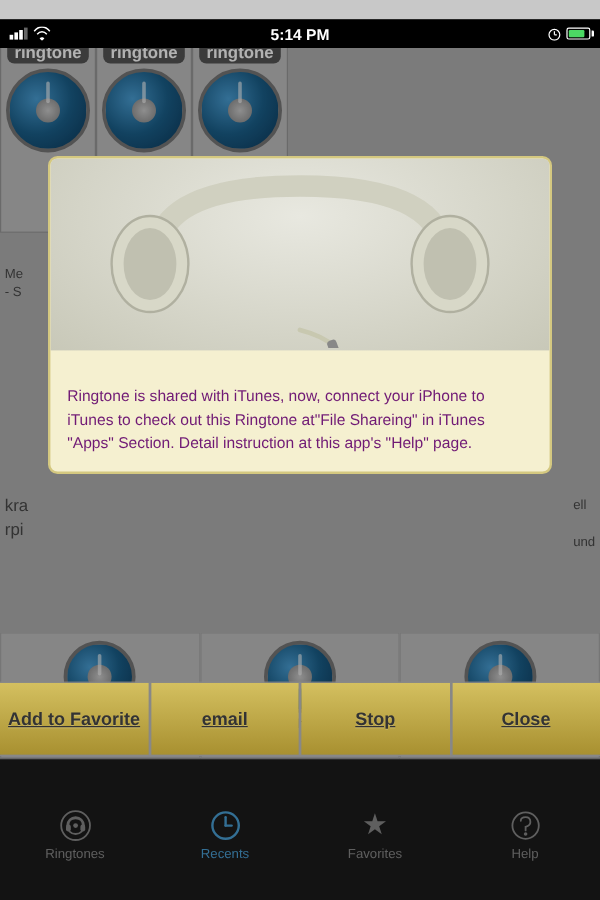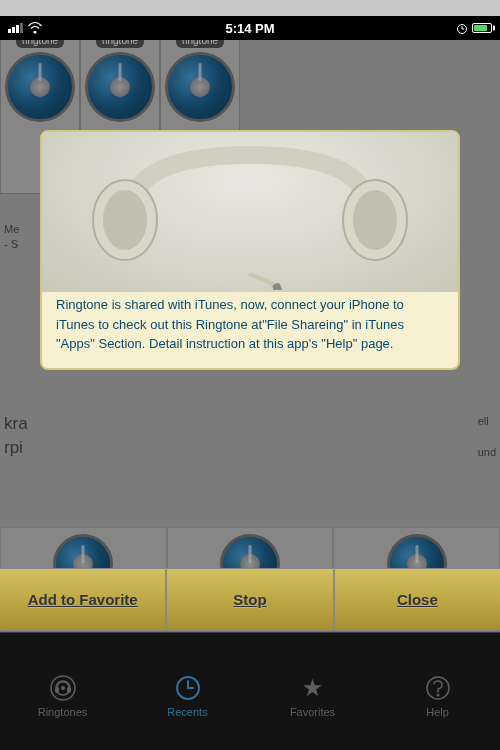--- a/index.html
+++ b/index.html
@@ -86,23 +86,23 @@
       background: #c0c0c0;
       border: 0.5px solid #999;
       min-height: 170px;
     }
 
     .ringtone-badge {
       background: #555;
       border-radius: 6px;
       padding: 2px 6px;
       color: #fff;
-      font-size: 10px;
+      font-size: 14px;
       margin-bottom: 4px;
-      font-weight: normal;
+      font-weight: bold;
     }
 
     .knob-img {
       width: 70px;
       height: 70px;
       border-radius: 50%;
       background: radial-gradient(circle at 35% 35%, #4a9fd5, #1a5f8a, #0d3a5c);
       border: 3px solid #777;
       display: flex;
       align-items: center;
@@ -154,23 +154,23 @@
       height: 160px;
       background: radial-gradient(ellipse at 50% 30%, #e8e8e0, #c8c8b8);
       display: flex;
       align-items: center;
       justify-content: center;
       overflow: hidden;
       position: relative;
     }
 
     .modal-text {
-      padding: 3px 14px 14px;
+      padding: 28px 14px 14px;
       font-size: 13px;
-      color: #0c4a6e;
+      color: #701a75;
       line-height: 1.5;
     }
 
     
     .action-buttons {
       position: absolute;
       bottom: 120px;
       left: 0; right: 0;
       display: flex;
       z-index: 20;
@@ -279,21 +279,21 @@
     </div>
     <div class="bg-cell">
       <div class="ringtone-badge">ringtone</div>
       <div class="knob-img"></div>
     </div>
   </div>
 
   <div style="position:absolute; top:198px; left:4px; font-size:11px; color:#333; z-index:6; line-height:1.4;">Me<br>- S</div>
   <div style="position:absolute; top:390px; right:4px; font-size:11px; color:#333; z-index:6; line-height:1.4;margin-left:40px;">ell<br><br>und</div>
 
-  <div style="position:absolute; top:388px; left:4px; font-size:17px; color:#333; z-index:6; line-height:1.4;">kra<br>rpi</div>
+  <div style="position:absolute; top:388px; left:4px; font-size:14px; color:#333; z-index:6; line-height:1.4;">kra<br>rpi</div>
 </div>
 
 <div style="position:absolute; bottom:118px; left:0; right:0; display:flex; z-index:4;">
   <div style="flex:1; display:flex; flex-direction:column; align-items:center; background:#c0c0c0; border:0.5px solid #aaa; padding:6px 0 4px;">
     <div class="knob-img" style="width:60px;height:60px;"></div>
     <div style="font-size:11px; color:#222; text-align:center; margin-top:4px; line-height:1.3;">Erotic -<br>Climax</div>
   </div>
   <div style="flex:1; display:flex; flex-direction:column; align-items:center; background:#c0c0c0; border:0.5px solid #aaa; padding:6px 0 4px;">
     <div class="knob-img" style="width:60px;height:60px;"></div>
     <div style="font-size:11px; color:#222; text-align:center; margin-top:4px;">Enter The Tiger</div>
@@ -323,20 +323,21 @@
 
       <rect x="205" y="148" width="8" height="20" rx="3" fill="#888" transform="rotate(-20,209,158)"></rect>
       <rect x="207" y="165" width="4" height="8" rx="2" fill="#555" transform="rotate(-20,209,158)"></rect>
     </svg>
   </div>
   <div class="modal-text">Ringtone is shared with iTunes, now, connect your iPhone to iTunes to check out this Ringtone at"File Shareing" in iTunes "Apps" Section. Detail instruction at this app's "Help" page.</div>
 </div>
 
 <div class="action-buttons">
   <button class="action-btn">Add to Favorite</button>
+  <button class="action-btn">email</button>
   <button class="action-btn">Stop</button>
   <button class="action-btn">Close</button>
 </div>
 
 <div class="tab-bar">
   <div class="tab-item">
     <div class="tab-icon">
       <svg width="28" height="28" viewBox="0 0 28 28">
         <circle cx="14" cy="14" r="12" stroke="#888" stroke-width="1.5" fill="none"></circle>
         <circle cx="14" cy="14" r="7" stroke="#888" stroke-width="1.5" fill="none"></circle>

